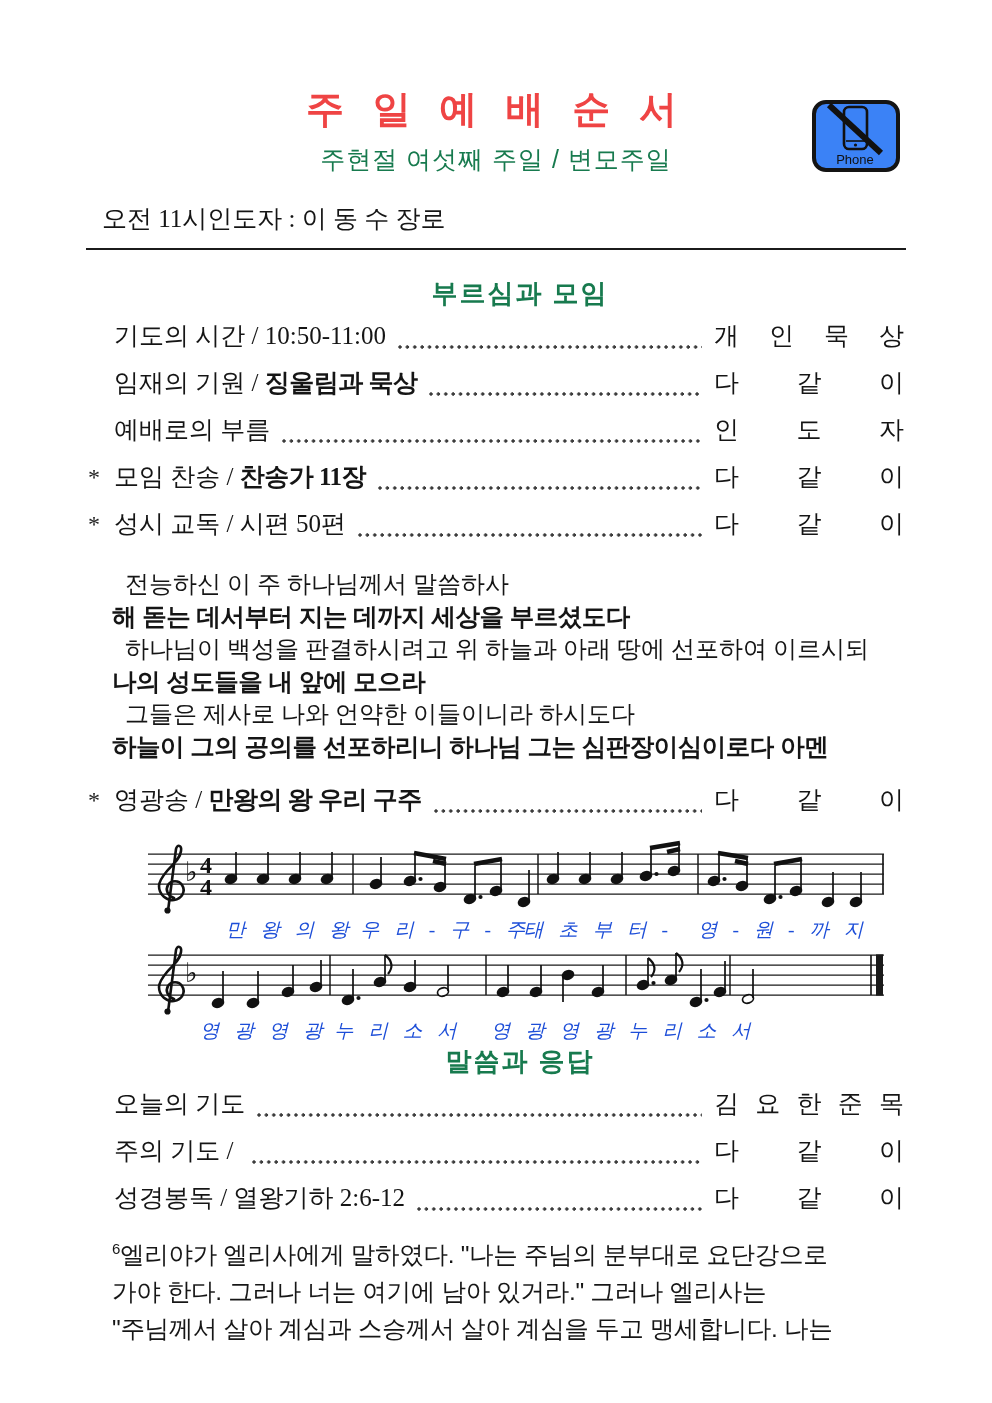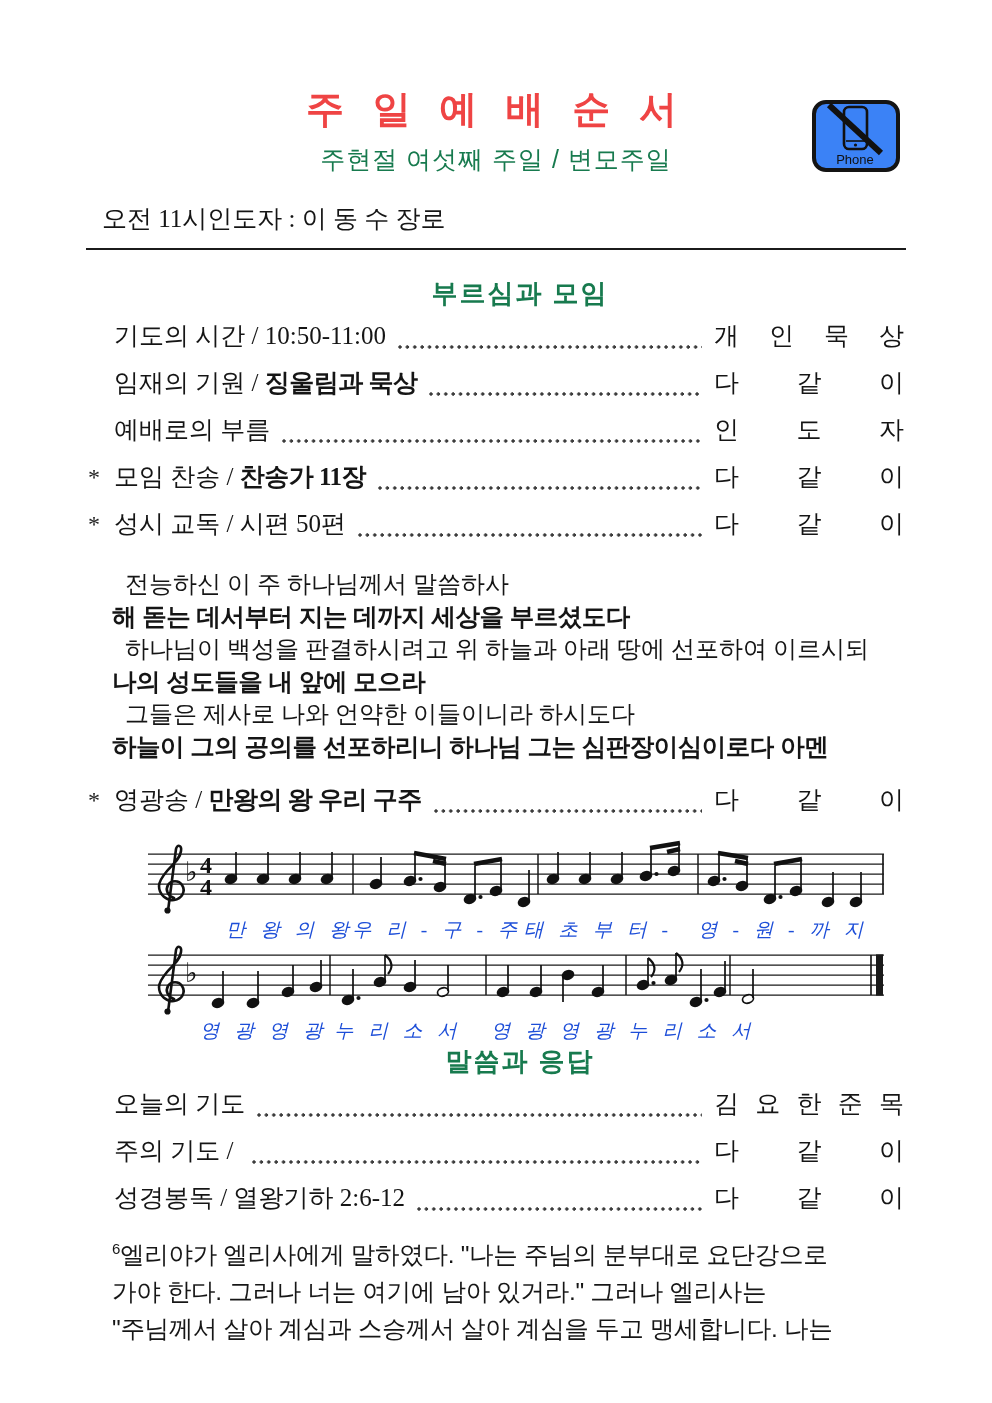--- a/index.html
+++ b/index.html
@@ -208,21 +208,21 @@
           <line x1="266" y1="13" x2="298" y2="19" stroke="#111" stroke-width="4.6"></line>
           <line x1="285" y1="21" x2="298" y2="24" stroke="#111" stroke-width="4.6"></line>
           <line x1="326" y1="24" x2="354" y2="19" stroke="#111" stroke-width="4.6"></line>
           <line x1="502" y1="8" x2="532" y2="3" stroke="#111" stroke-width="4.6"></line>
           <line x1="519" y1="12" x2="532" y2="9" stroke="#111" stroke-width="4.6"></line>
           <line x1="570" y1="13" x2="600" y2="18" stroke="#111" stroke-width="4.6"></line>
           <line x1="587" y1="21" x2="600" y2="24" stroke="#111" stroke-width="4.6"></line>
           <line x1="626" y1="24" x2="654" y2="19" stroke="#111" stroke-width="4.6"></line>
         </svg>
       <span class="lyr" style="left:78px">만 왕 의 왕</span>
-      <span class="lyr" style="left:204px">우 리 - 구 - 주</span>
+      <span class="lyr" style="left:212px">우 리 - 구 - 주</span>
       <span class="lyr" style="left:376px">태 초 부 터 -</span>
       <span class="lyr" style="left:550px">영 - 원 - 까 지</span>
     </div>
     <div class="staff">
       <svg id="staff2-svg" width="740" height="76">
           <line x1="0" y1="14" x2="736" y2="14" stroke="#1a1a1a" stroke-width="1.25"></line>
           <line x1="0" y1="24" x2="736" y2="24" stroke="#1a1a1a" stroke-width="1.25"></line>
           <line x1="0" y1="34" x2="736" y2="34" stroke="#1a1a1a" stroke-width="1.25"></line>
           <line x1="0" y1="44" x2="736" y2="44" stroke="#1a1a1a" stroke-width="1.25"></line>
           <line x1="0" y1="54" x2="736" y2="54" stroke="#1a1a1a" stroke-width="1.25"></line>

